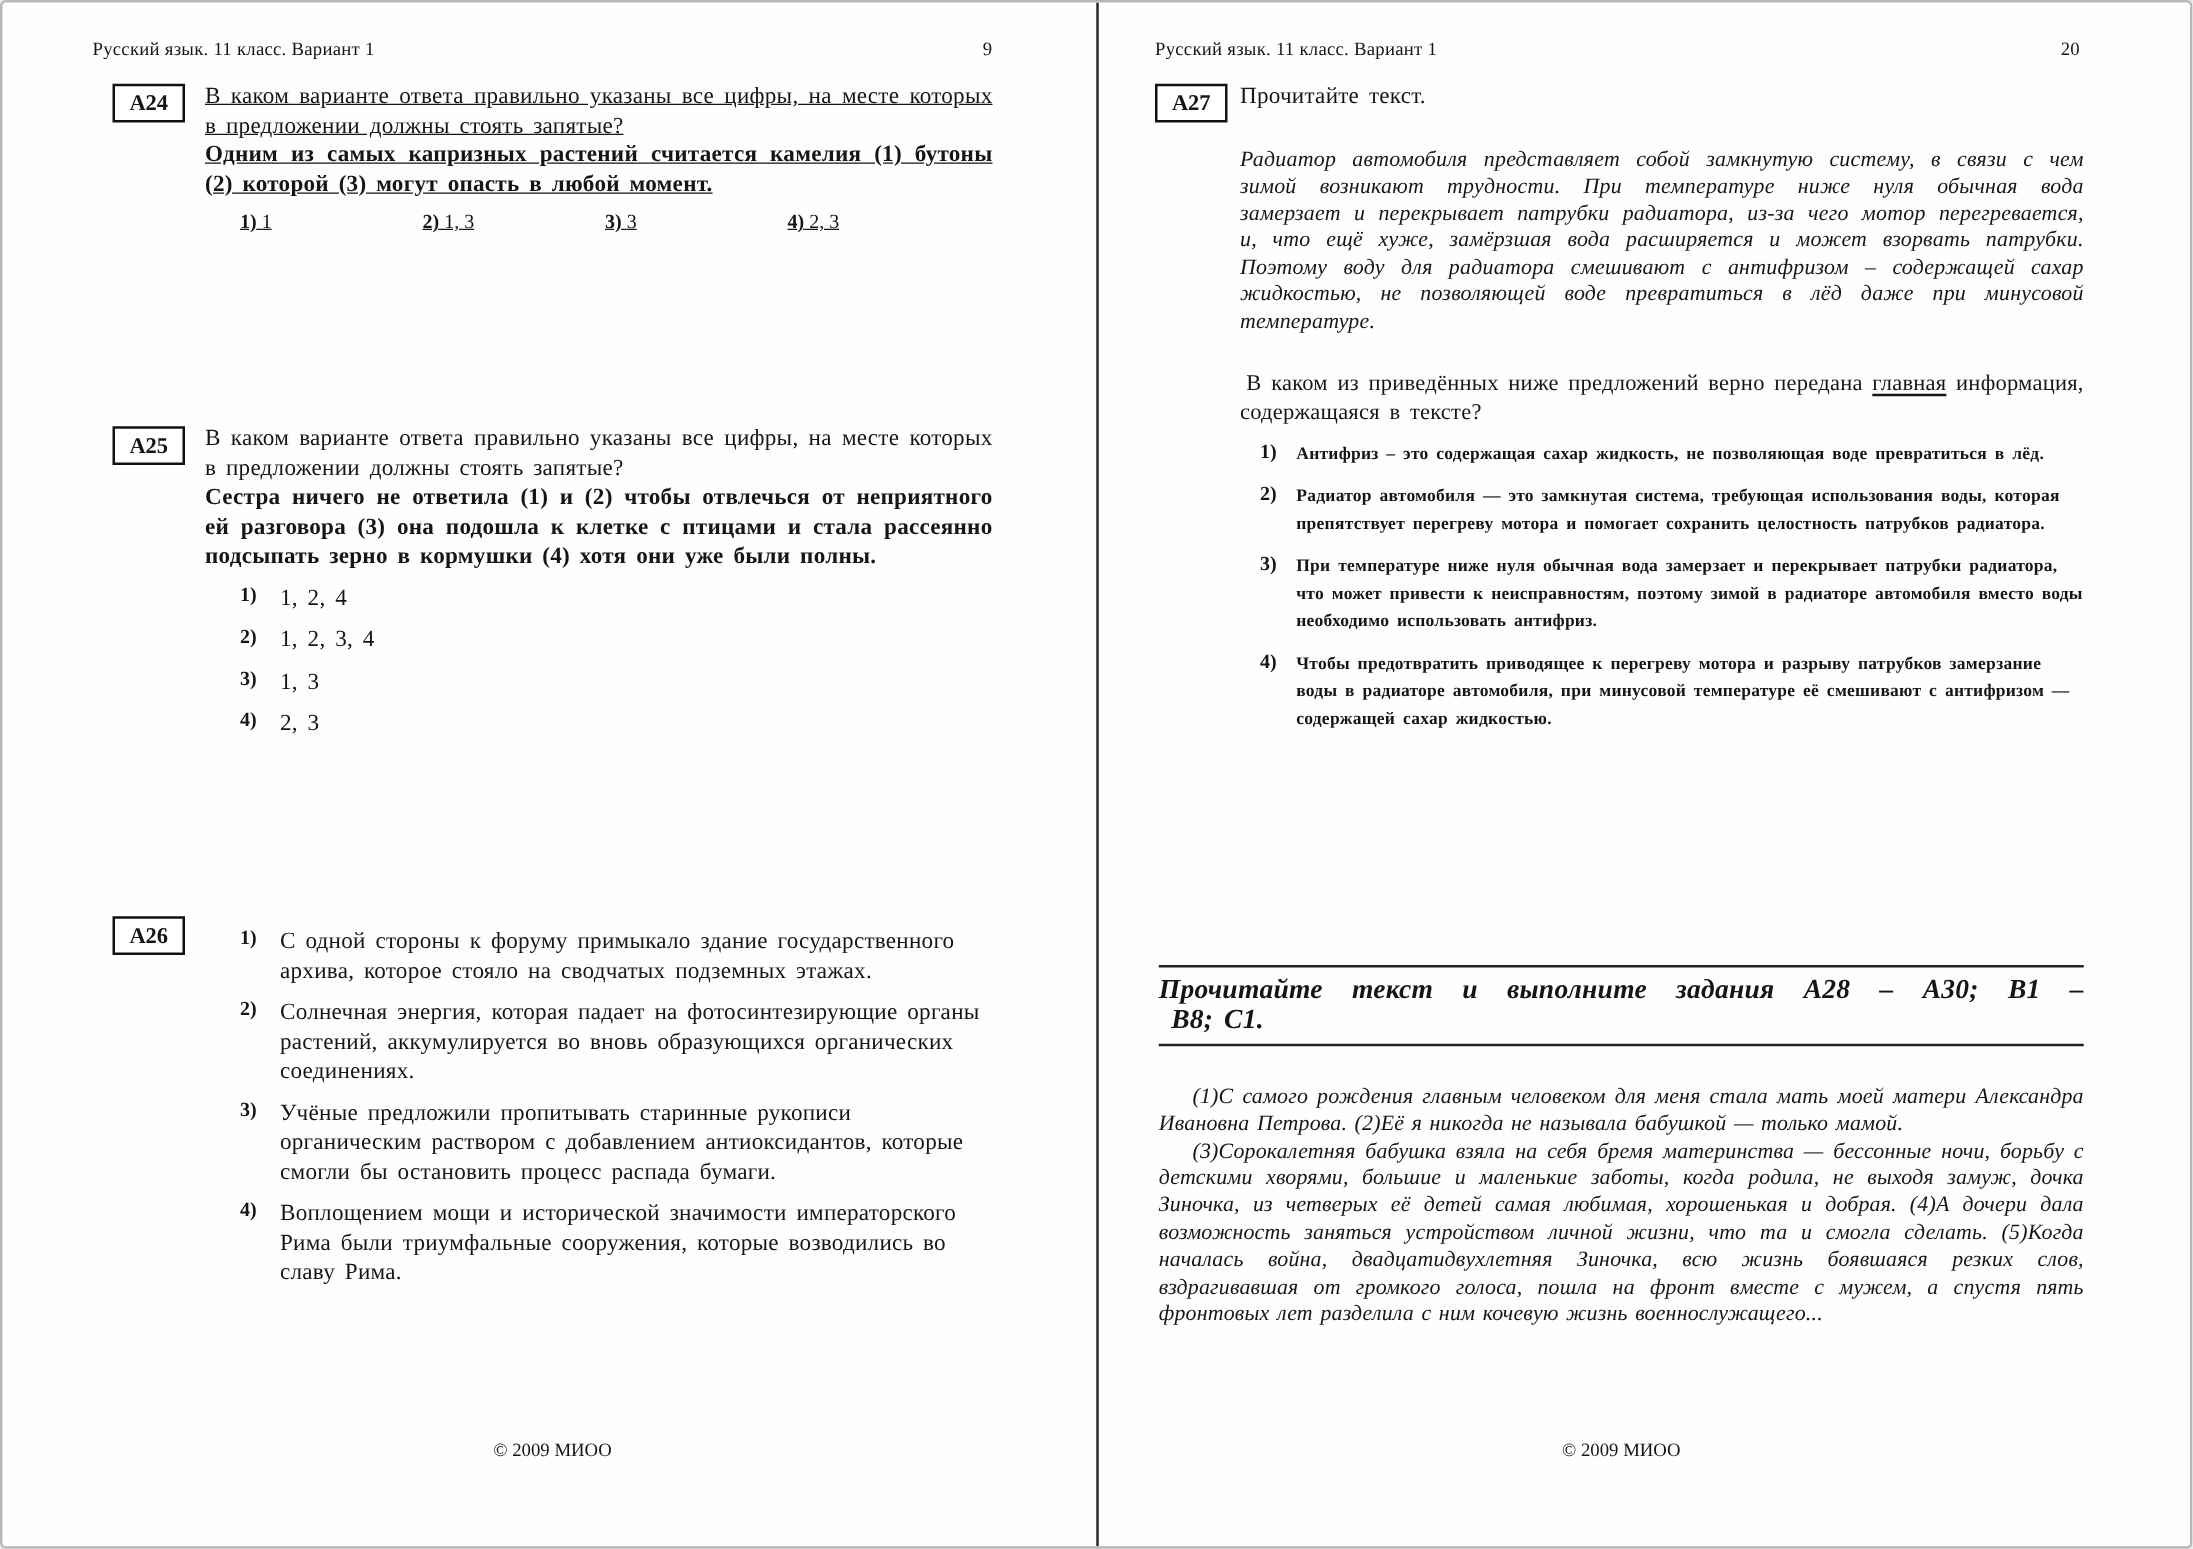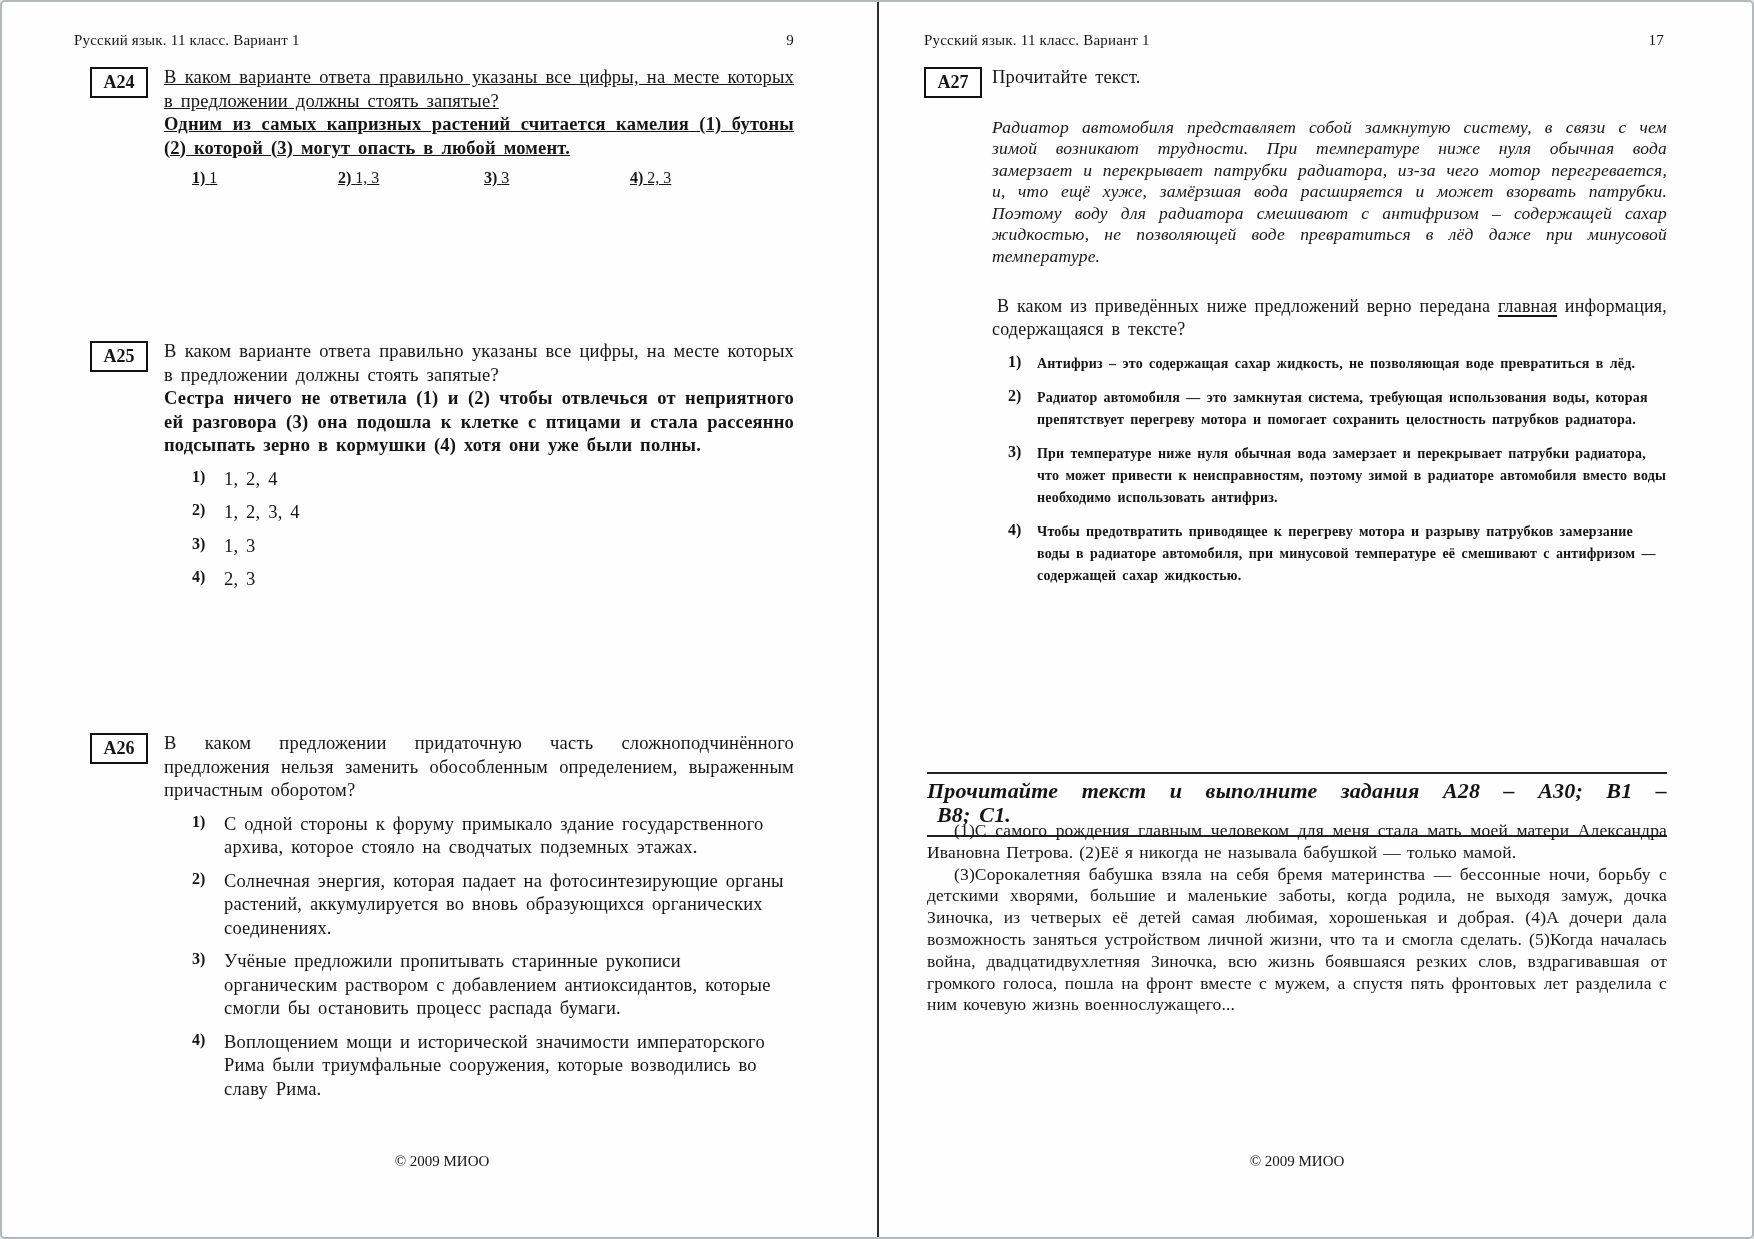--- a/index.html
+++ b/index.html
@@ -81,21 +81,21 @@
   .pg-footer{position:absolute;top:1151px;text-align:center;font-size:15px;}
   .page-left .pg-footer{left:88px;width:704px;}
   .page-right .pg-footer{left:48px;width:740px;}
 
   
   .q-a24{top:64px;left:88px;width:704px;text-decoration:underline;}
   .q-a25{top:338px;left:88px;width:704px;}
   .q-a26{top:730px;left:88px;width:704px;}
   .q-a27{top:64px;left:45px;width:743px;}
   .section-block{top:770px;}
-  .reading-text{top:818px;}
+  .reading-text{top:864px;font-style:italic;}
 </style>
 </head>
 <body>
 
 <div class="canvas">
 
   <div class="page page-left">
 
     <div class="pg-header">
       <span>Русский язык. 11 класс. Вариант 1</span>
@@ -132,38 +132,37 @@
           <div class="opt"><span class="onum">4)</span><span class="otext">2, 3</span></div>
         </div>
       </div>
     </section>
 
     <section class="question q-a26">
       <div class="qbox">
         <span>А26</span>
       </div>
       <div class="qbody">
-        <p class="stem">В каком предложении придаточную часть сложноподчинённого предложения нельзя заменить обособленным определением, выраженным причастным оборотом?</p>
         <div class="optlist">
           <div class="opt"><span class="onum">1)</span><span class="otext">С одной стороны к форуму примыкало здание государственного архива, которое стояло на сводчатых подземных этажах.</span></div>
           <div class="opt"><span class="onum">2)</span><span class="otext">Солнечная энергия, которая падает на фотосинтезирующие органы растений, аккумулируется во вновь образующихся органических соединениях.</span></div>
           <div class="opt"><span class="onum">3)</span><span class="otext">Учёные предложили пропитывать старинные рукописи органическим раствором с добавлением антиоксидантов, которые смогли бы остановить процесс распада бумаги.</span></div>
           <div class="opt"><span class="onum">4)</span><span class="otext">Воплощением мощи и исторической значимости императорского Рима были триумфальные сооружения, которые возводились во славу Рима.</span></div>
         </div>
       </div>
     </section>
 
     <div class="pg-footer">© 2009 МИОО</div>
   </div>
 
   <div class="page page-right">
 
     <div class="pg-header">
       <span>Русский язык. 11 класс. Вариант 1</span>
-      <span>17</span>
+      <span>20</span>
     </div>
 
     <section class="question q-a27">
       <div class="qbox">
         <span>А27</span>
       </div>
       <div class="qbody">
         <p class="lead">Прочитайте текст.</p>
         <p class="passage">Радиатор автомобиля представляет собой замкнутую систему, в связи с чем зимой возникают трудности. При температуре ниже нуля обычная вода замерзает и перекрывает патрубки радиатора, из-за чего мотор перегревается, и, что ещё хуже, замёрзшая вода расширяется и может взорвать патрубки. Поэтому воду для радиатора смешивают с антифризом – содержащей сахар жидкостью, не позволяющей воде превратиться в лёд даже при минусовой температуре.</p>
         <p class="a27stem"><span>В каком из приведённых ниже предложений верно передана </span><span class="u">главная</span><span> информация, содержащаяся в тексте?</span></p>

